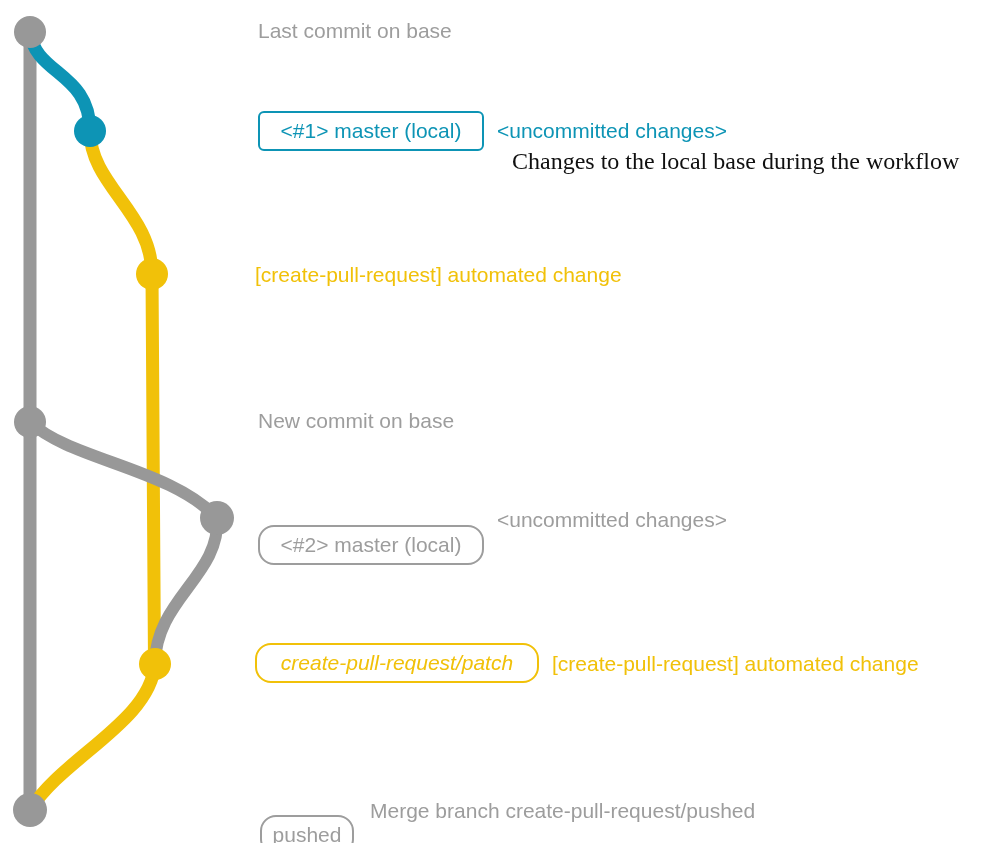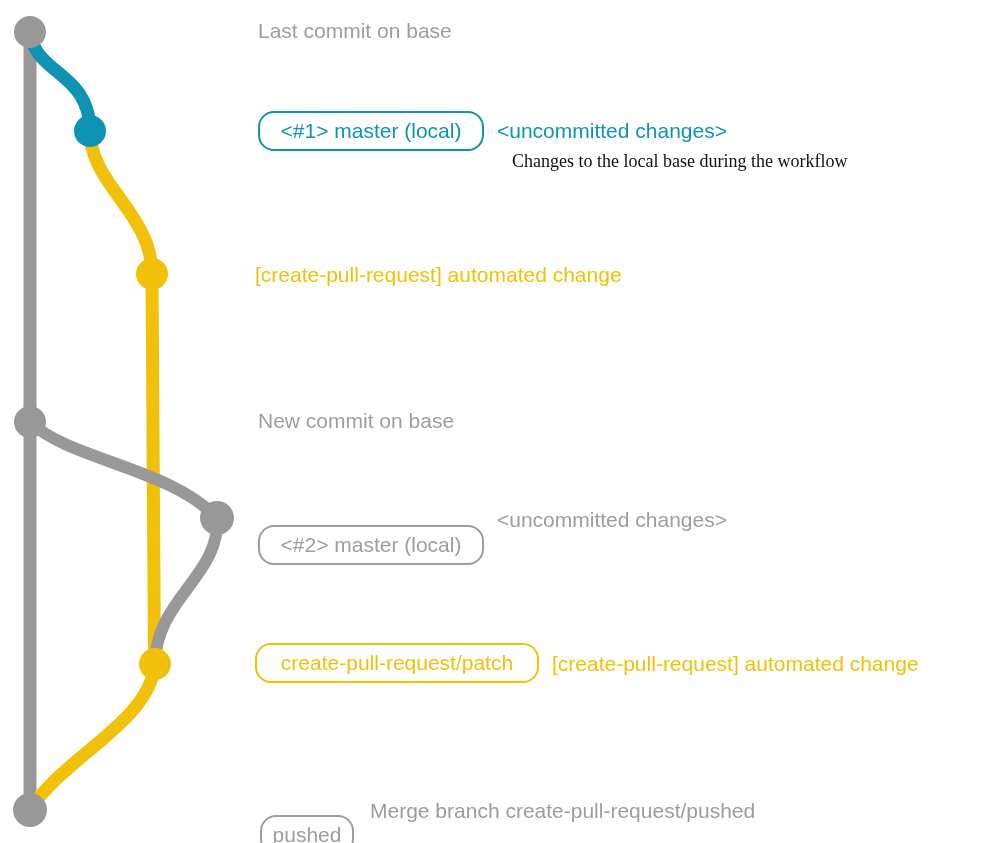--- a/index.html
+++ b/index.html
@@ -12,31 +12,31 @@
   }
   .graph-svg{position:absolute;left:0;top:0;}
   .label{position:absolute;white-space:nowrap;line-height:22px;}
   .msg{font-size:21px;}
   .gray{color:var(--label_gray);}
   .teal{color:var(--teal);}
   .yellow{color:var(--yellow);}
   .note{
     position:absolute;white-space:nowrap;
     font-family:"Liberation Serif",serif;
-    font-size:18px;line-height:22px;color:var(--note);
+    font-size:24px;line-height:22px;color:var(--note);
   }
   .pill{
     position:absolute;box-sizing:border-box;
     height:40px;border-radius:16px;border:2px solid;
     display:flex;align-items:center;justify-content:center;
     font-size:21px;white-space:nowrap;background:#ffffff;
   }
-  .pill.teal{border-color:var(--teal);color:var(--teal);}
+  .pill.teal{border-color:var(--teal);color:var(--teal);border-radius:6px;}
   .pill.gray{border-color:var(--label_gray);color:var(--label_gray);margin-top:24px;}
-  .pill.yellow{border-color:var(--yellow);color:var(--yellow);}
+  .pill.yellow{border-color:var(--yellow);color:var(--yellow);font-style:italic;}
 </style>
 </head>
 <body>
 
 <div class="canvas">
 
   <svg class="graph-svg" width="250" height="843" viewBox="0 0 250 843">
     <g fill="none" stroke-linecap="round">
       <path d="M30 32 L30 810" stroke-width="13" style="stroke:var(--gray)"></path>
       <path d="M30 32 C35 75 90 72 90 131" stroke-width="13" style="stroke:var(--teal)"></path>

